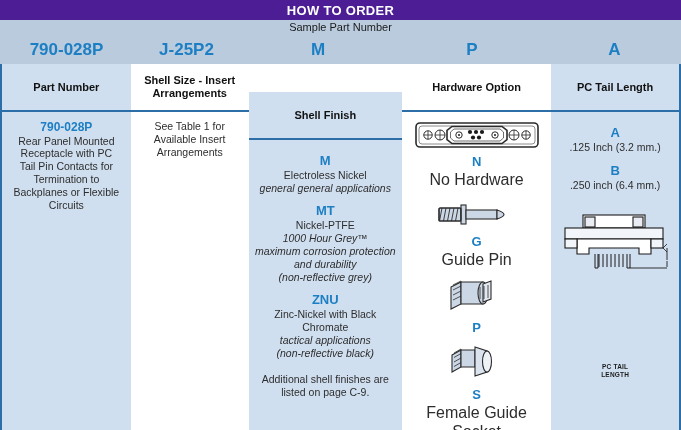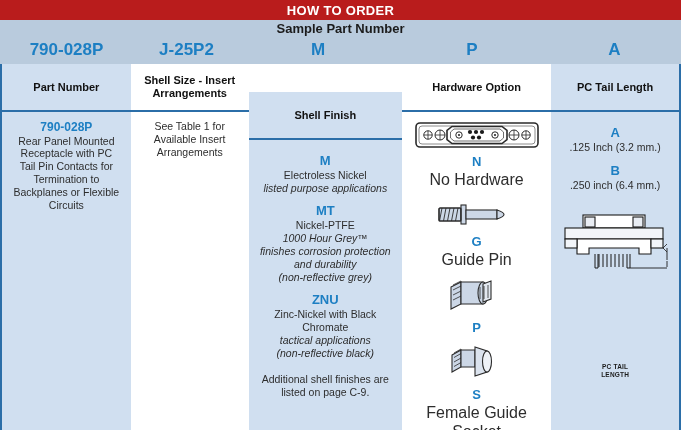--- a/index.html
+++ b/index.html
@@ -8,34 +8,34 @@
     background:#ffffff;
     font-family:"Liberation Sans","DejaVu Sans",sans-serif;
     -webkit-font-smoothing:antialiased;
     overflow:hidden;
   }
   #root{position:relative;width:681px;height:430px;}
 
   
   .banner{
     position:absolute;left:0;top:0;width:681px;height:20px;
-    background:#b91c1c;
+    background:#4c1d95;
     color:#ffffff;font-weight:bold;font-size:13px;
     display:flex;align-items:center;justify-content:center;
     letter-spacing:.3px;
   }
 
   
   .spn-band{
     position:absolute;left:0;top:20px;width:681px;height:44px;
     background:#b9cbdd;
   }
   .spn-title{
     position:absolute;left:0;top:1px;width:681px;
-    text-align:center;font-size:13px;font-weight:bold;color:#1b1b1b;
+    text-align:center;font-size:11px;font-weight:normal;color:#1b1b1b;
   }
   .spn-codes{
     position:absolute;left:0;top:15px;width:681px;height:29px;
     display:flex;
   }
   .spn-cell{
     display:flex;align-items:center;justify-content:center;
     color:#1d7fc3;font-weight:bold;font-size:17px;
   }
   .spn-c1{width:133px;}
@@ -132,30 +132,30 @@
 
     <div class="col col-blue c3">
       <div class="col-head">Shell Finish</div>
       <div class="col-body">
 
         <div class="sp-sm"></div>
 
         <div>
           <div class="code-lg">M</div>
           <div>Electroless Nickel</div>
-          <div class="ital">listed purpose applications</div>
+          <div class="ital">general general applications</div>
         </div>
 
         <div class="sp"></div>
 
         <div>
           <div class="code-lg">MT</div>
           <div>Nickel-PTFE</div>
           <div class="ital">1000 Hour Grey™</div>
-          <div class="ital">finishes corrosion protection</div>
+          <div class="ital">maximum corrosion protection</div>
           <div class="ital">and durability</div>
           <div class="ital">(non-reflective grey)</div>
         </div>
 
         <div class="sp"></div>
 
         <div>
           <div class="code-lg">ZNU</div>
           <div class="desc">Zinc-Nickel with Black Chromate</div>
           <div class="ital">tactical applications</div>

